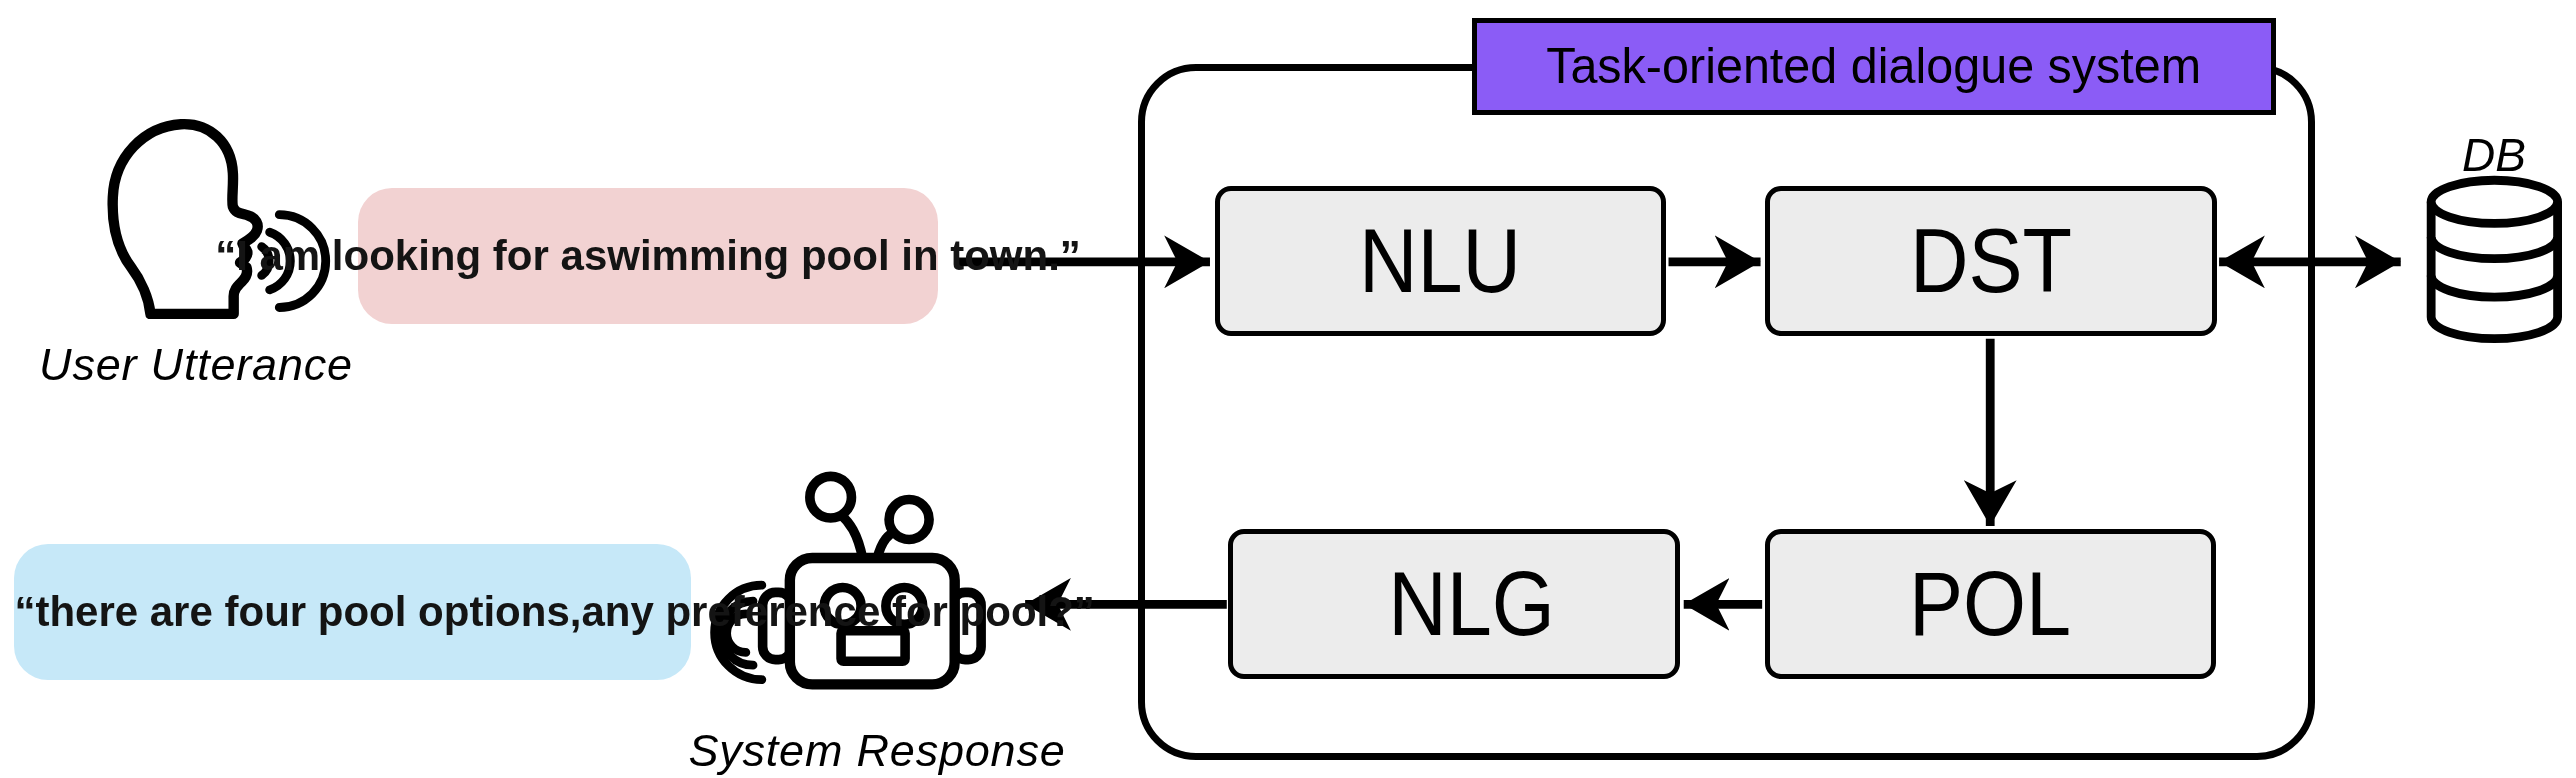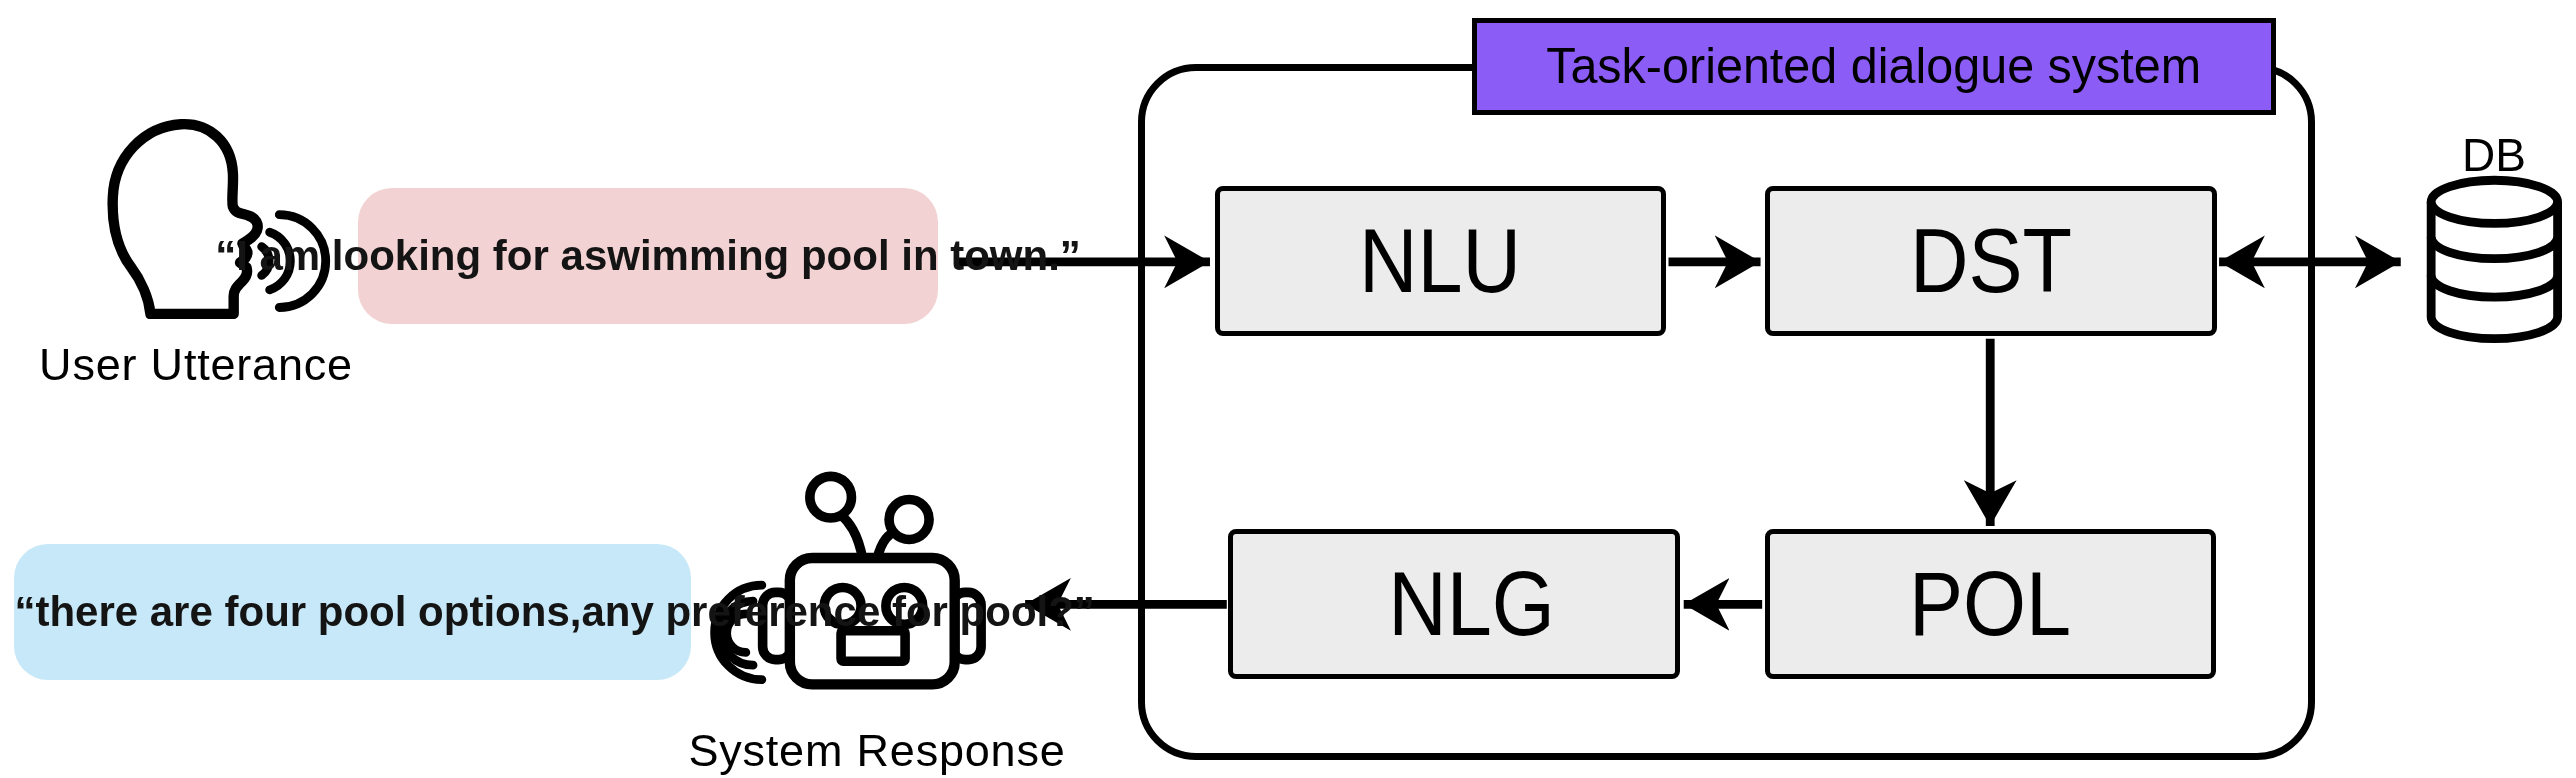--- a/index.html
+++ b/index.html
@@ -18,40 +18,40 @@
   
   .title-box{
     left:1472px;top:17.6px;width:804px;height:97px;background:#8b5cf6;
     border:5.6px solid #000;box-sizing:border-box;display:flex;align-items:center;justify-content:center;
     z-index:5;
   }
   .title-box span{font-size:50px;color:#000;white-space:nowrap;transform:scaleX(.97);}
 
   
   .module{
-    background:#ececec;border:5.6px solid #000;border-radius:8px;box-sizing:border-box;
+    background:#ececec;border:5.6px solid #000;border-radius:16px;box-sizing:border-box;
     display:flex;align-items:center;justify-content:center;z-index:3;
   }
   .module span{font-size:90px;color:#000;transform:scaleX(.9);white-space:nowrap;}
   .box-nlu{left:1215px;top:186px;width:451px;height:150px;}
   .box-dst{left:1765px;top:186px;width:452px;height:150px;}
   .box-nlg{left:1228px;top:529px;width:452px;height:150px;padding-left:36px;}
   .box-pol{left:1765px;top:529px;width:451px;height:150px;}
 
   
   .bubble{
     border-radius:34px;display:flex;align-items:center;justify-content:center;
     color:#141414;font-weight:bold;text-align:center;z-index:2;
   }
   .bubble div{font-size:42px;line-height:54px;white-space:nowrap;}
   .bubble-user{left:358px;top:188px;width:580px;height:136px;background:#f2d2d2;}
   .bubble-system{left:14.4px;top:544px;width:677px;height:136px;background:#c6e8f8;justify-content:space-between;}
 
   
-  .caption{color:#000;text-align:center;white-space:nowrap;}
+  .caption{color:#000;text-align:center;white-space:nowrap;font-style:italic;}
   .cap-user{left:-4px;top:339px;width:400px;font-size:45px;letter-spacing:0.8px;}
   .cap-system{left:665px;top:725px;width:424px;font-size:45px;letter-spacing:0.8px;}
   .cap-db{left:2430px;top:128px;width:128px;font-size:46px;}
 </style>
 </head>
 <body>
 
 <div class="canvas">
 
   <svg class="overlay" viewBox="0 0 3219 973">

